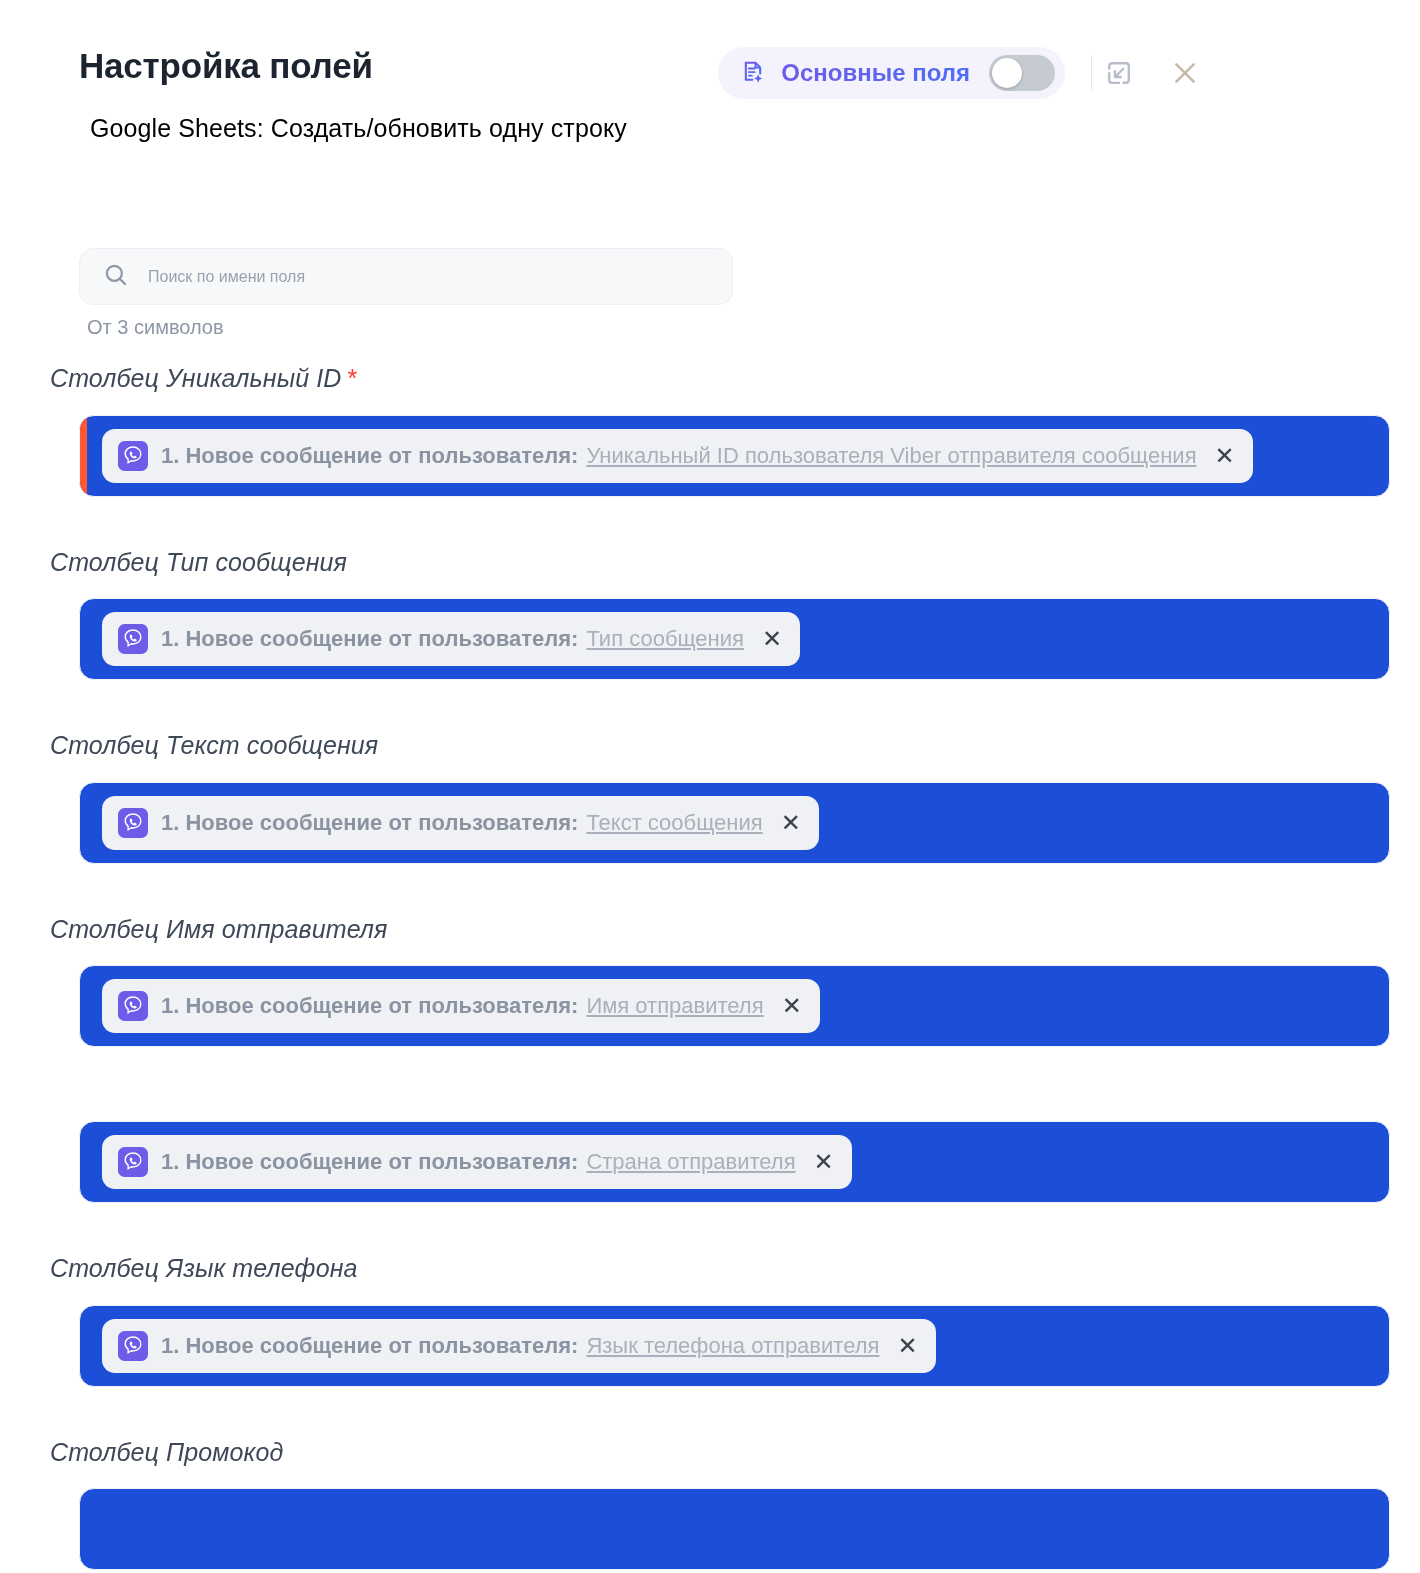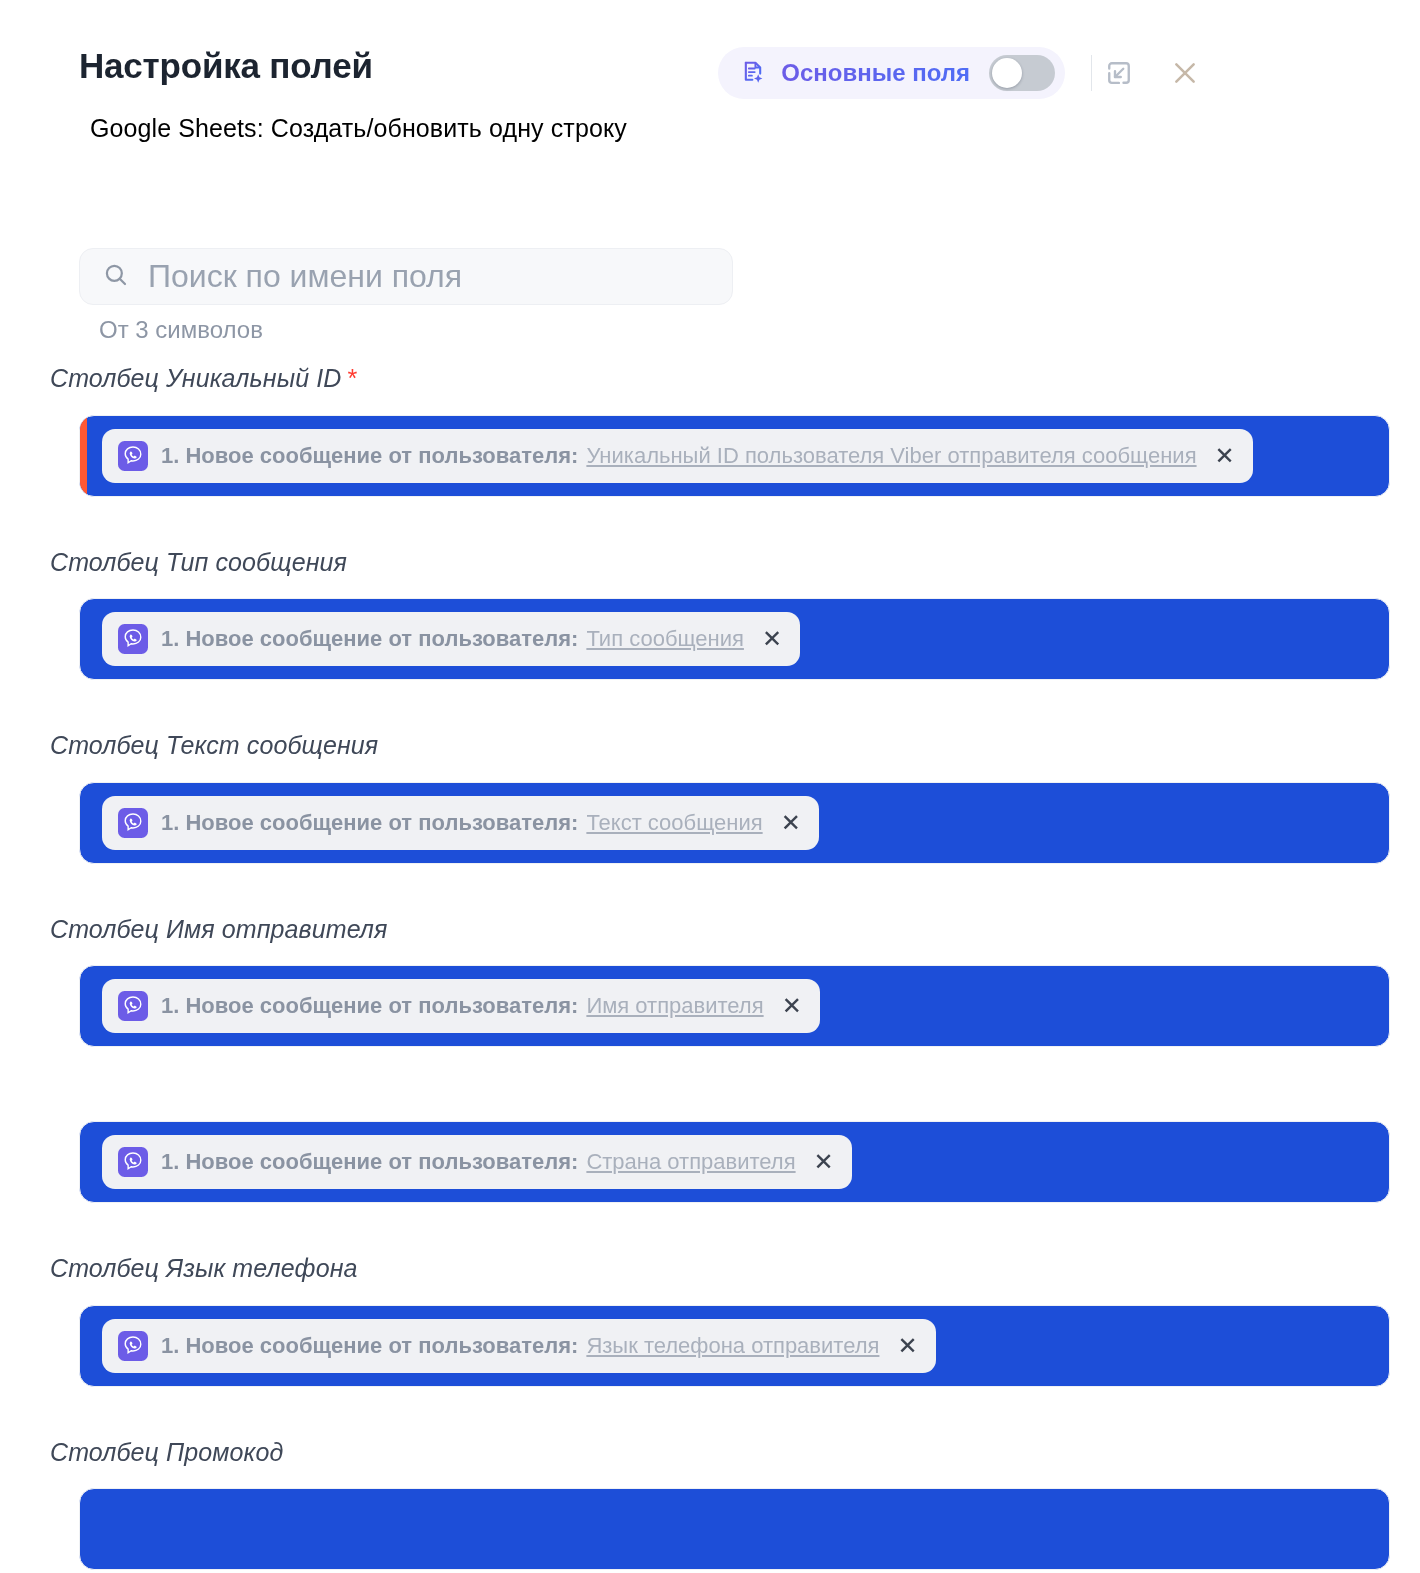--- a/index.html
+++ b/index.html
@@ -71,27 +71,27 @@
     width:654px;height:57px;
     background:#F7F8FA;
     border:1px solid #EDEFF3;
     border-radius:14px;
     display:flex;align-items:center;
     box-sizing:border-box;
   }
   .search-icon{ margin-left:22px; margin-right:18px; flex:none; display:block; }
   .search-input{
     border:none;background:transparent;outline:none;
-    font-family:inherit;font-size:32px;color:#7f1d1d;
+    font-family:inherit;font-size:16px;color:#7f1d1d;
     width:560px;height:100%;padding:0;
   }
   .search-input::placeholder{ color:#99A2B0; opacity:1; }
   .search-hint{
-    margin-top:11px; margin-left:20px;
-    font-size:24px; color:#8D96A5;
+    margin-top:11px; margin-left:8px;
+    font-size:20px; color:#8D96A5;
   }
 
   
   .fields{ position:absolute; left:0; top:365px; width:1420px; }
   .field-row{ position:relative; margin-bottom:0; }
   .field-label{
     font-size:25px; color:#3F4858; font-weight:400;
     margin-left:50px; line-height:1.1;
     padding-top:0; letter-spacing:0.1px;
     white-space:nowrap;

